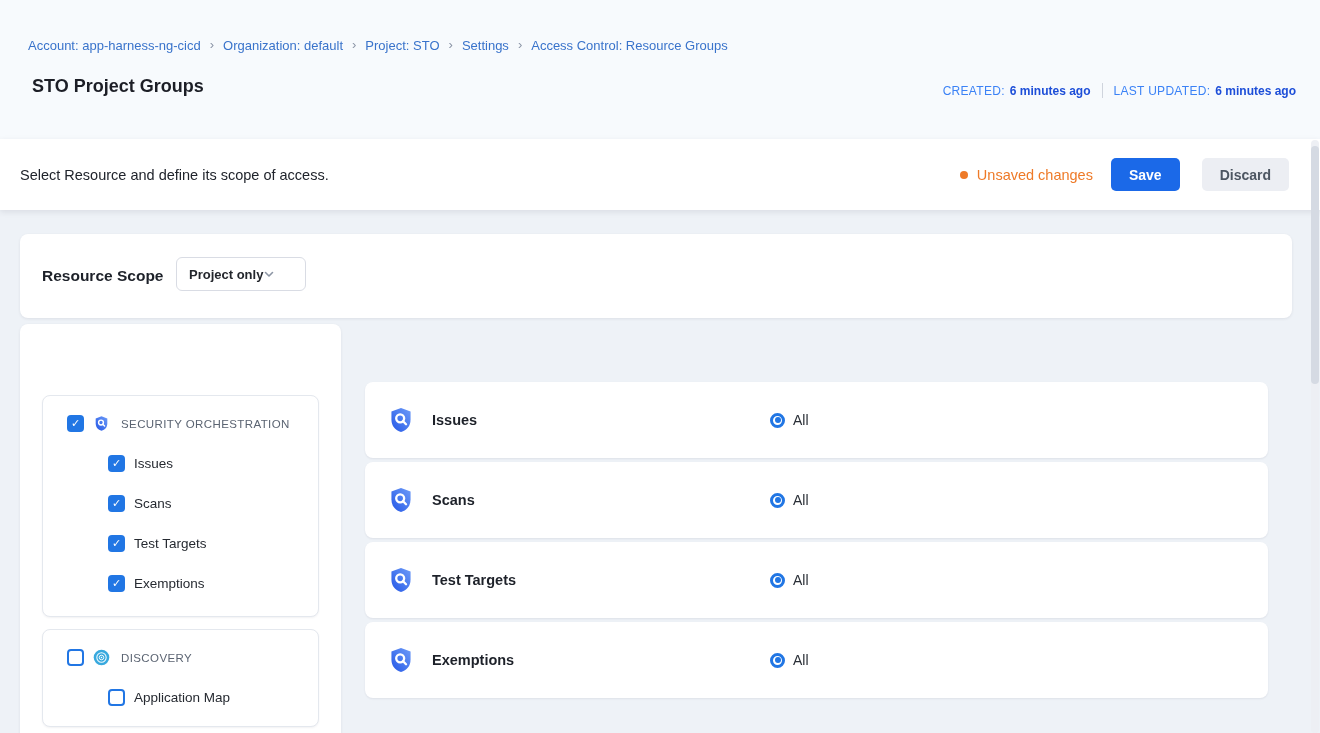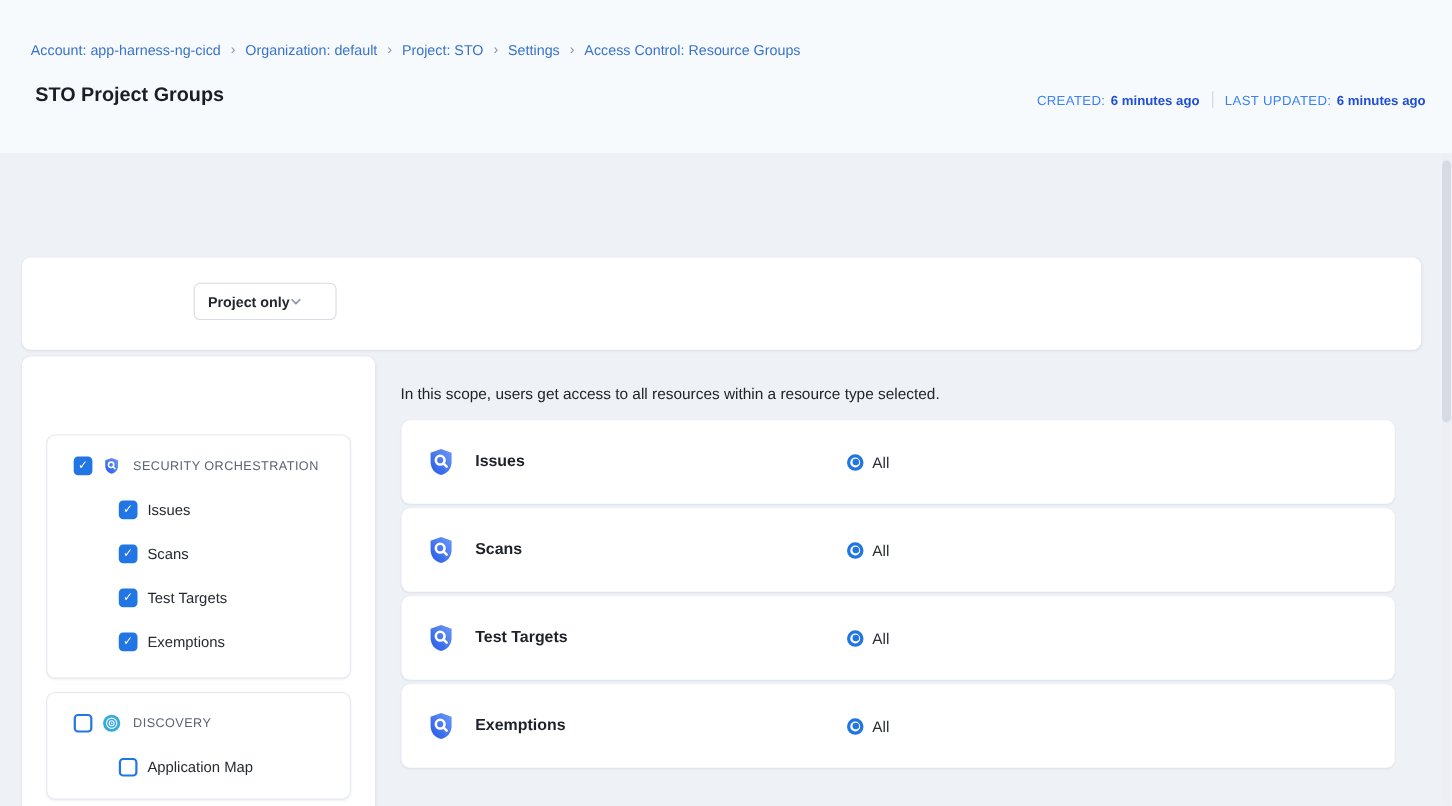--- a/index.html
+++ b/index.html
@@ -111,22 +111,34 @@
     <div class="page-title">STO Project Groups</div>
     <div class="meta">
       <span class="meta-label">CREATED:</span>
       <span class="meta-value">6 minutes ago</span>
       <span class="meta-divider"></span>
       <span class="meta-label">LAST UPDATED:</span>
       <span class="meta-value">6 minutes ago</span>
     </div>
   </div>
 
+  <div class="toolbar">
+    <div class="toolbar-desc">Select Resource and define its scope of access.</div>
+    <div class="toolbar-right">
+      <span class="unsaved">
+        <span class="unsaved-dot"></span>
+        <span>Unsaved changes</span>
+      </span>
+      <button class="btn btn-save">Save</button>
+      <button class="btn btn-discard">Discard</button>
+    </div>
+  </div>
 
   <div class="card scope-card">
+    <div class="scope-label">Resource Scope</div>
     <div class="scope-select">
       <span class="scope-select-value">Project only</span>
       <svg class="chev" width="12" height="12" viewBox="0 0 12 12">
         <polyline points="2.5,4.5 6,8 9.5,4.5" fill="none" stroke="#8d96a5" stroke-width="1.6" stroke-linecap="round" stroke-linejoin="round"></polyline>
       </svg>
     </div>
   </div>
 
   <div class="card panel">
     <div class="panel-title">Resources</div>
@@ -190,21 +202,20 @@
         </svg>
         <span class="group-head-label">DISCOVERY</span>
       </div>
       <div class="gitem" style="left:65px; top:59px;">
         <span class="cb off"></span>
         <span class="gitem-label">Application Map</span>
       </div>
     </div>
   </div>
 
-  <div class="main-desc">In this scope, users get access to all resources within a resource type selected.</div>
 
   <div class="res-row" style="top:382px;">
     <div class="res-row-inner">
       <svg class="row-icon" viewBox="0 0 24 24">
         <path d="M12 1.8 L20.2 4.8 V11.6 C20.2 17.3 16.9 20.9 12 22.2 C7.1 20.9 3.8 17.3 3.8 11.6 V4.8 Z" fill="url(#shieldGrad)"></path>
         <circle cx="11.3" cy="10.6" r="3.4" fill="none" stroke="#fff" stroke-width="2"></circle>
         <line x1="13.8" y1="13.1" x2="16.3" y2="15.6" stroke="#fff" stroke-width="2" stroke-linecap="round"></line>
       </svg>
       <span class="row-label">Issues</span>
     </div>

